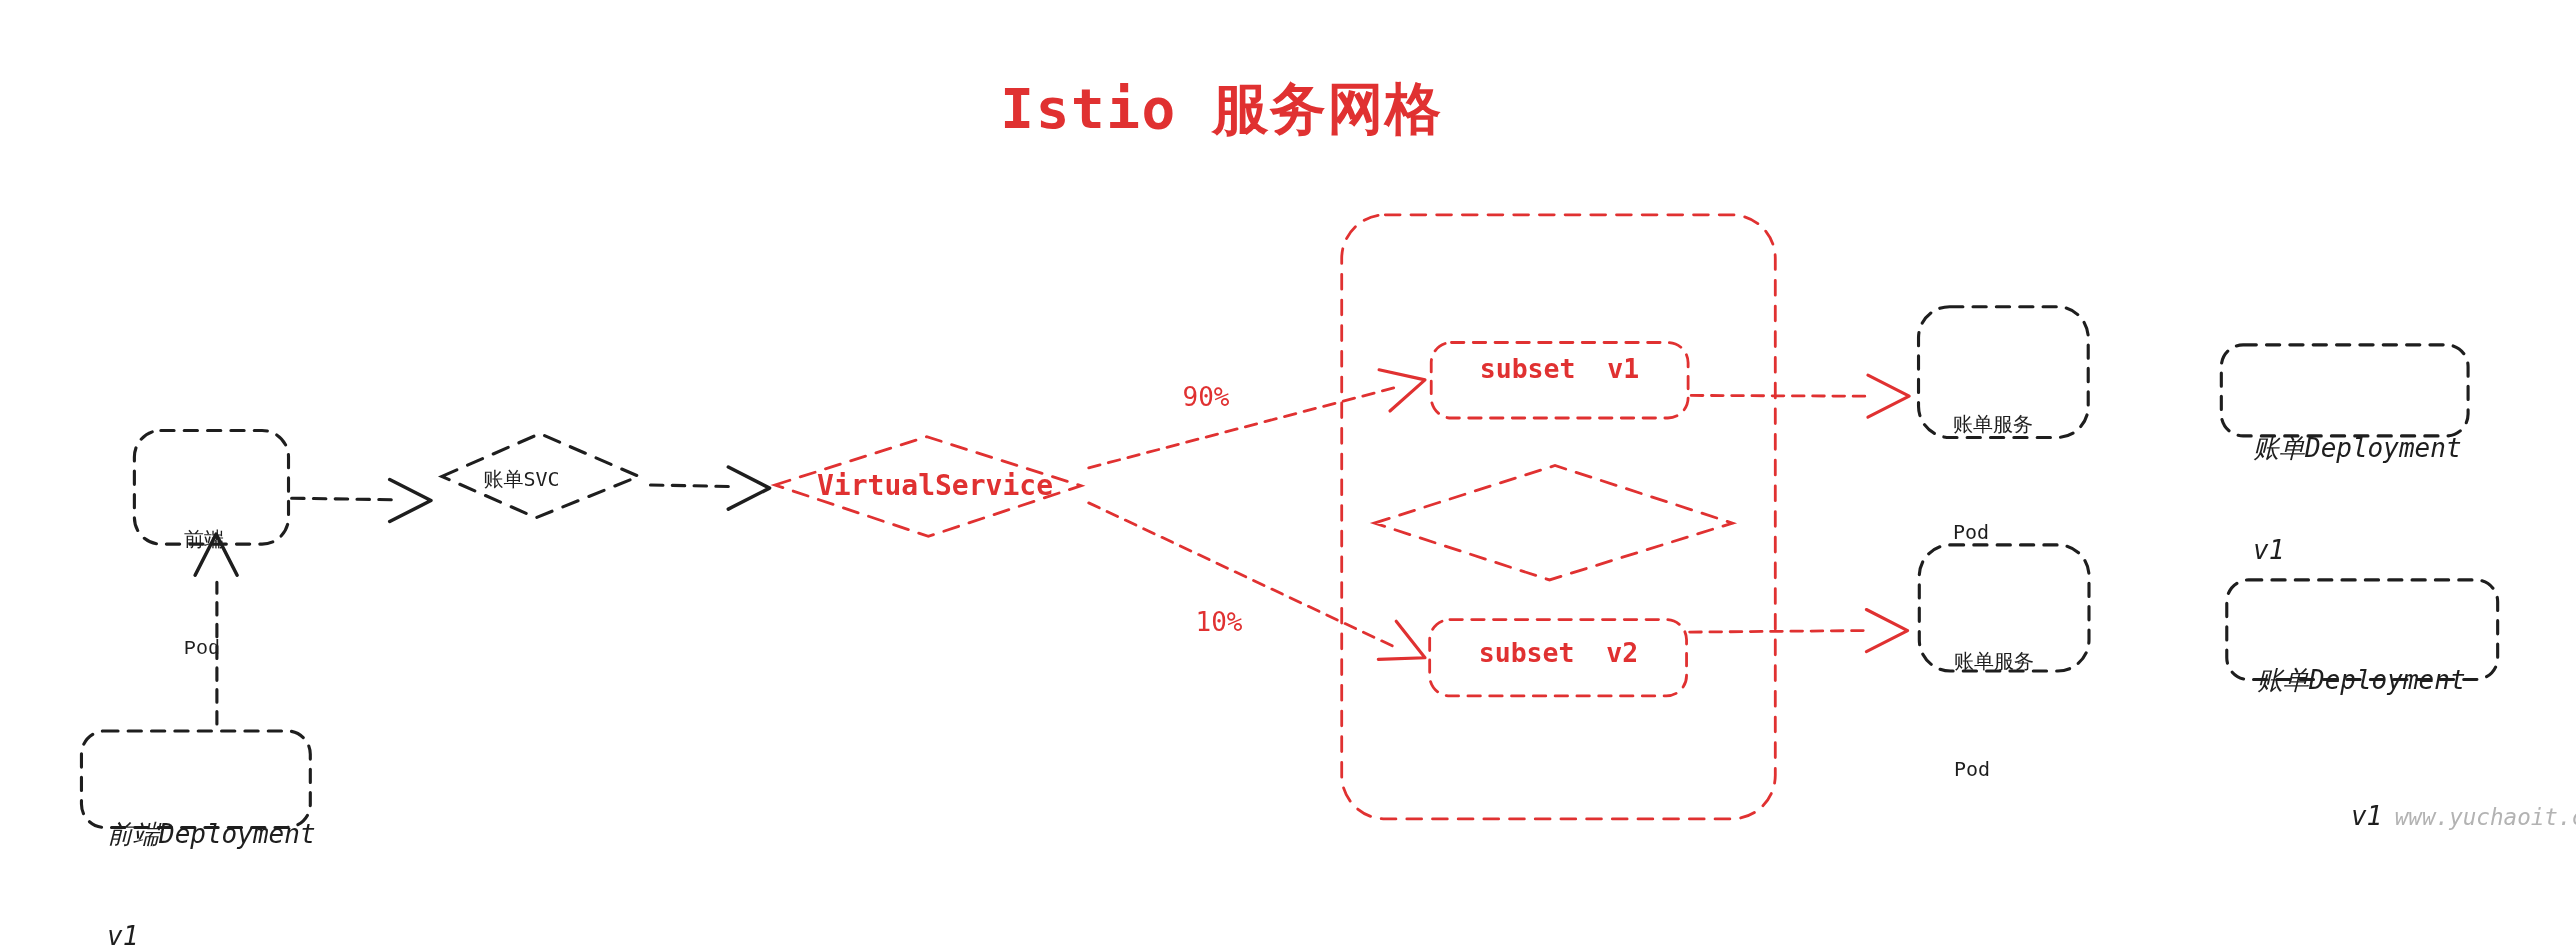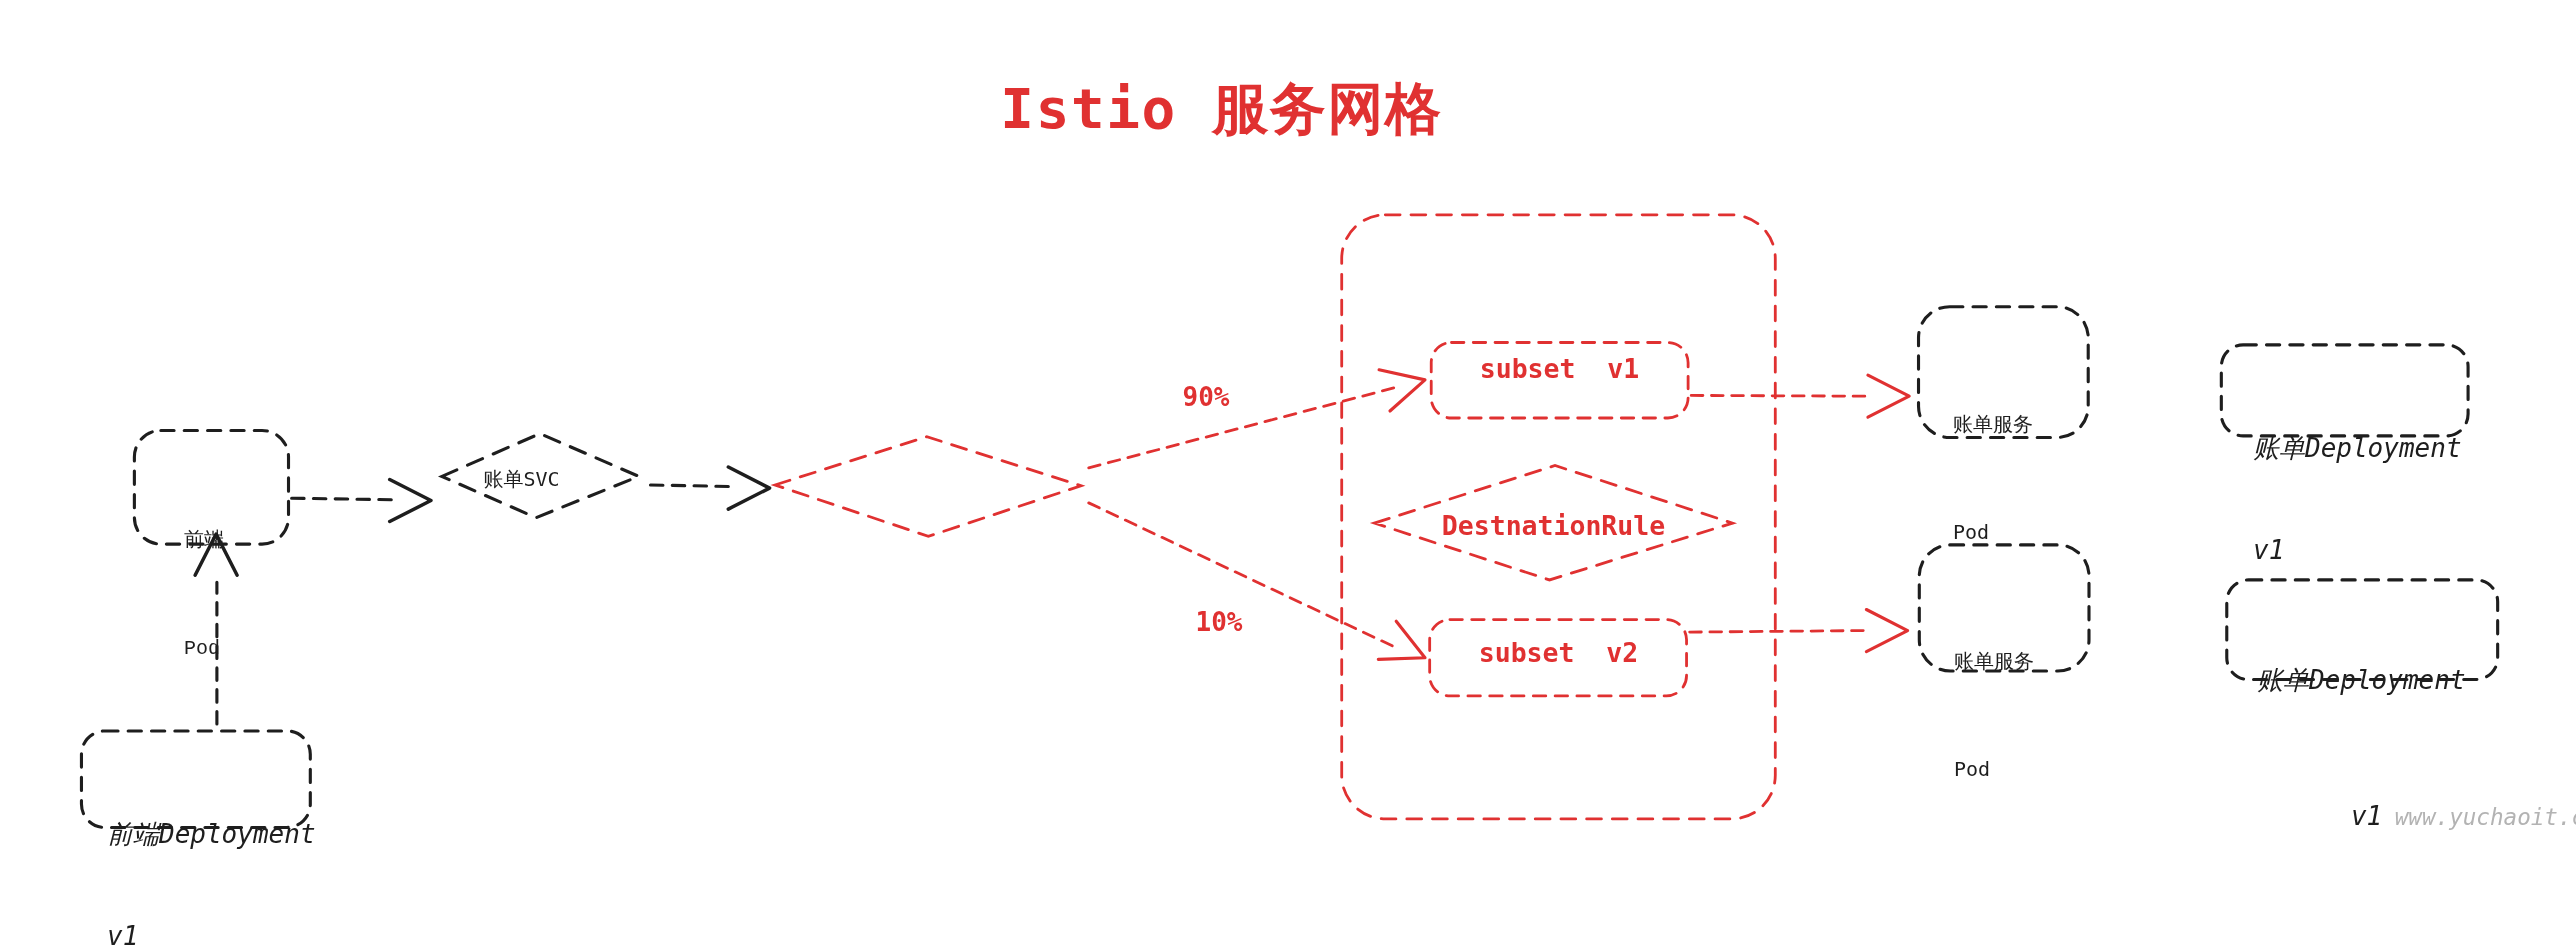--- a/index.html
+++ b/index.html
@@ -21,21 +21,21 @@
   .lbl{position:absolute;white-space:pre;line-height:36px;font-size:20px;font-weight:500;}
   .lbl.center{text-align:center;}
   .lbl.red{color:var(--red);}
   .title{
     position:absolute;left:871px;top:78px;width:701px;
     text-align:center;font-size:56px;font-weight:700;color:var(--red);
     letter-spacing:1.6px;line-height:1.1;white-space:pre;
   }
   .mono36{font-size:28px;line-height:33px;}
   .mono34{font-size:26.5px;line-height:33px;}
-  .pct{font-size:26px;line-height:30px;font-weight:700;}
+  .pct{font-size:26px;line-height:30px;font-weight:400;}
   .small-lh{line-height:34px;font-size:26px;font-style:italic;}
   .wm{color:var(--wm);font-size:22.6px;font-weight:400;margin-left:12.5px;}
   svg .blk{stroke:var(--black);fill:none;}
   svg .rd{stroke:var(--red);fill:none;}
 </style>
 </head>
 <body>
 
 <div class="stage">
 
@@ -93,30 +93,30 @@
     <div>Pod</div>
   </div>
 
   <div class="lbl small-lh" style="left:107px;top:749px;">
     <div>前端Deployment</div>
     <div>v1</div>
   </div>
 
   <div class="lbl center" style="left:422px;top:461px;width:199px;">账单SVC</div>
 
+  <div class="lbl center red mono36" style="left:787px;top:469px;width:296px;font-weight:600;">VirtualService</div>
 
   <div class="lbl center red pct" style="left:1167px;top:382px;width:78px;">90%</div>
 
   <div class="lbl center red pct" style="left:1180px;top:607px;width:78px;">10%</div>
 
   <div class="lbl center red mono34" style="left:1431px;top:352px;width:257px;font-weight:600;">subset  v1</div>
 
   <div class="lbl center red mono34" style="left:1430px;top:636px;width:257px;font-weight:600;">subset  v2</div>
 
-  <div class="lbl center red mono34" style="left:1382px;top:509px;width:343px;font-weight:600;">DestnationRule</div>
 
   <div class="lbl" style="left:1953px;top:334px;">
     <div>账单服务</div>
     <div>Pod</div>
   </div>
 
   <div class="lbl" style="left:1954px;top:571px;">
     <div>账单服务</div>
     <div>Pod</div>
   </div>

